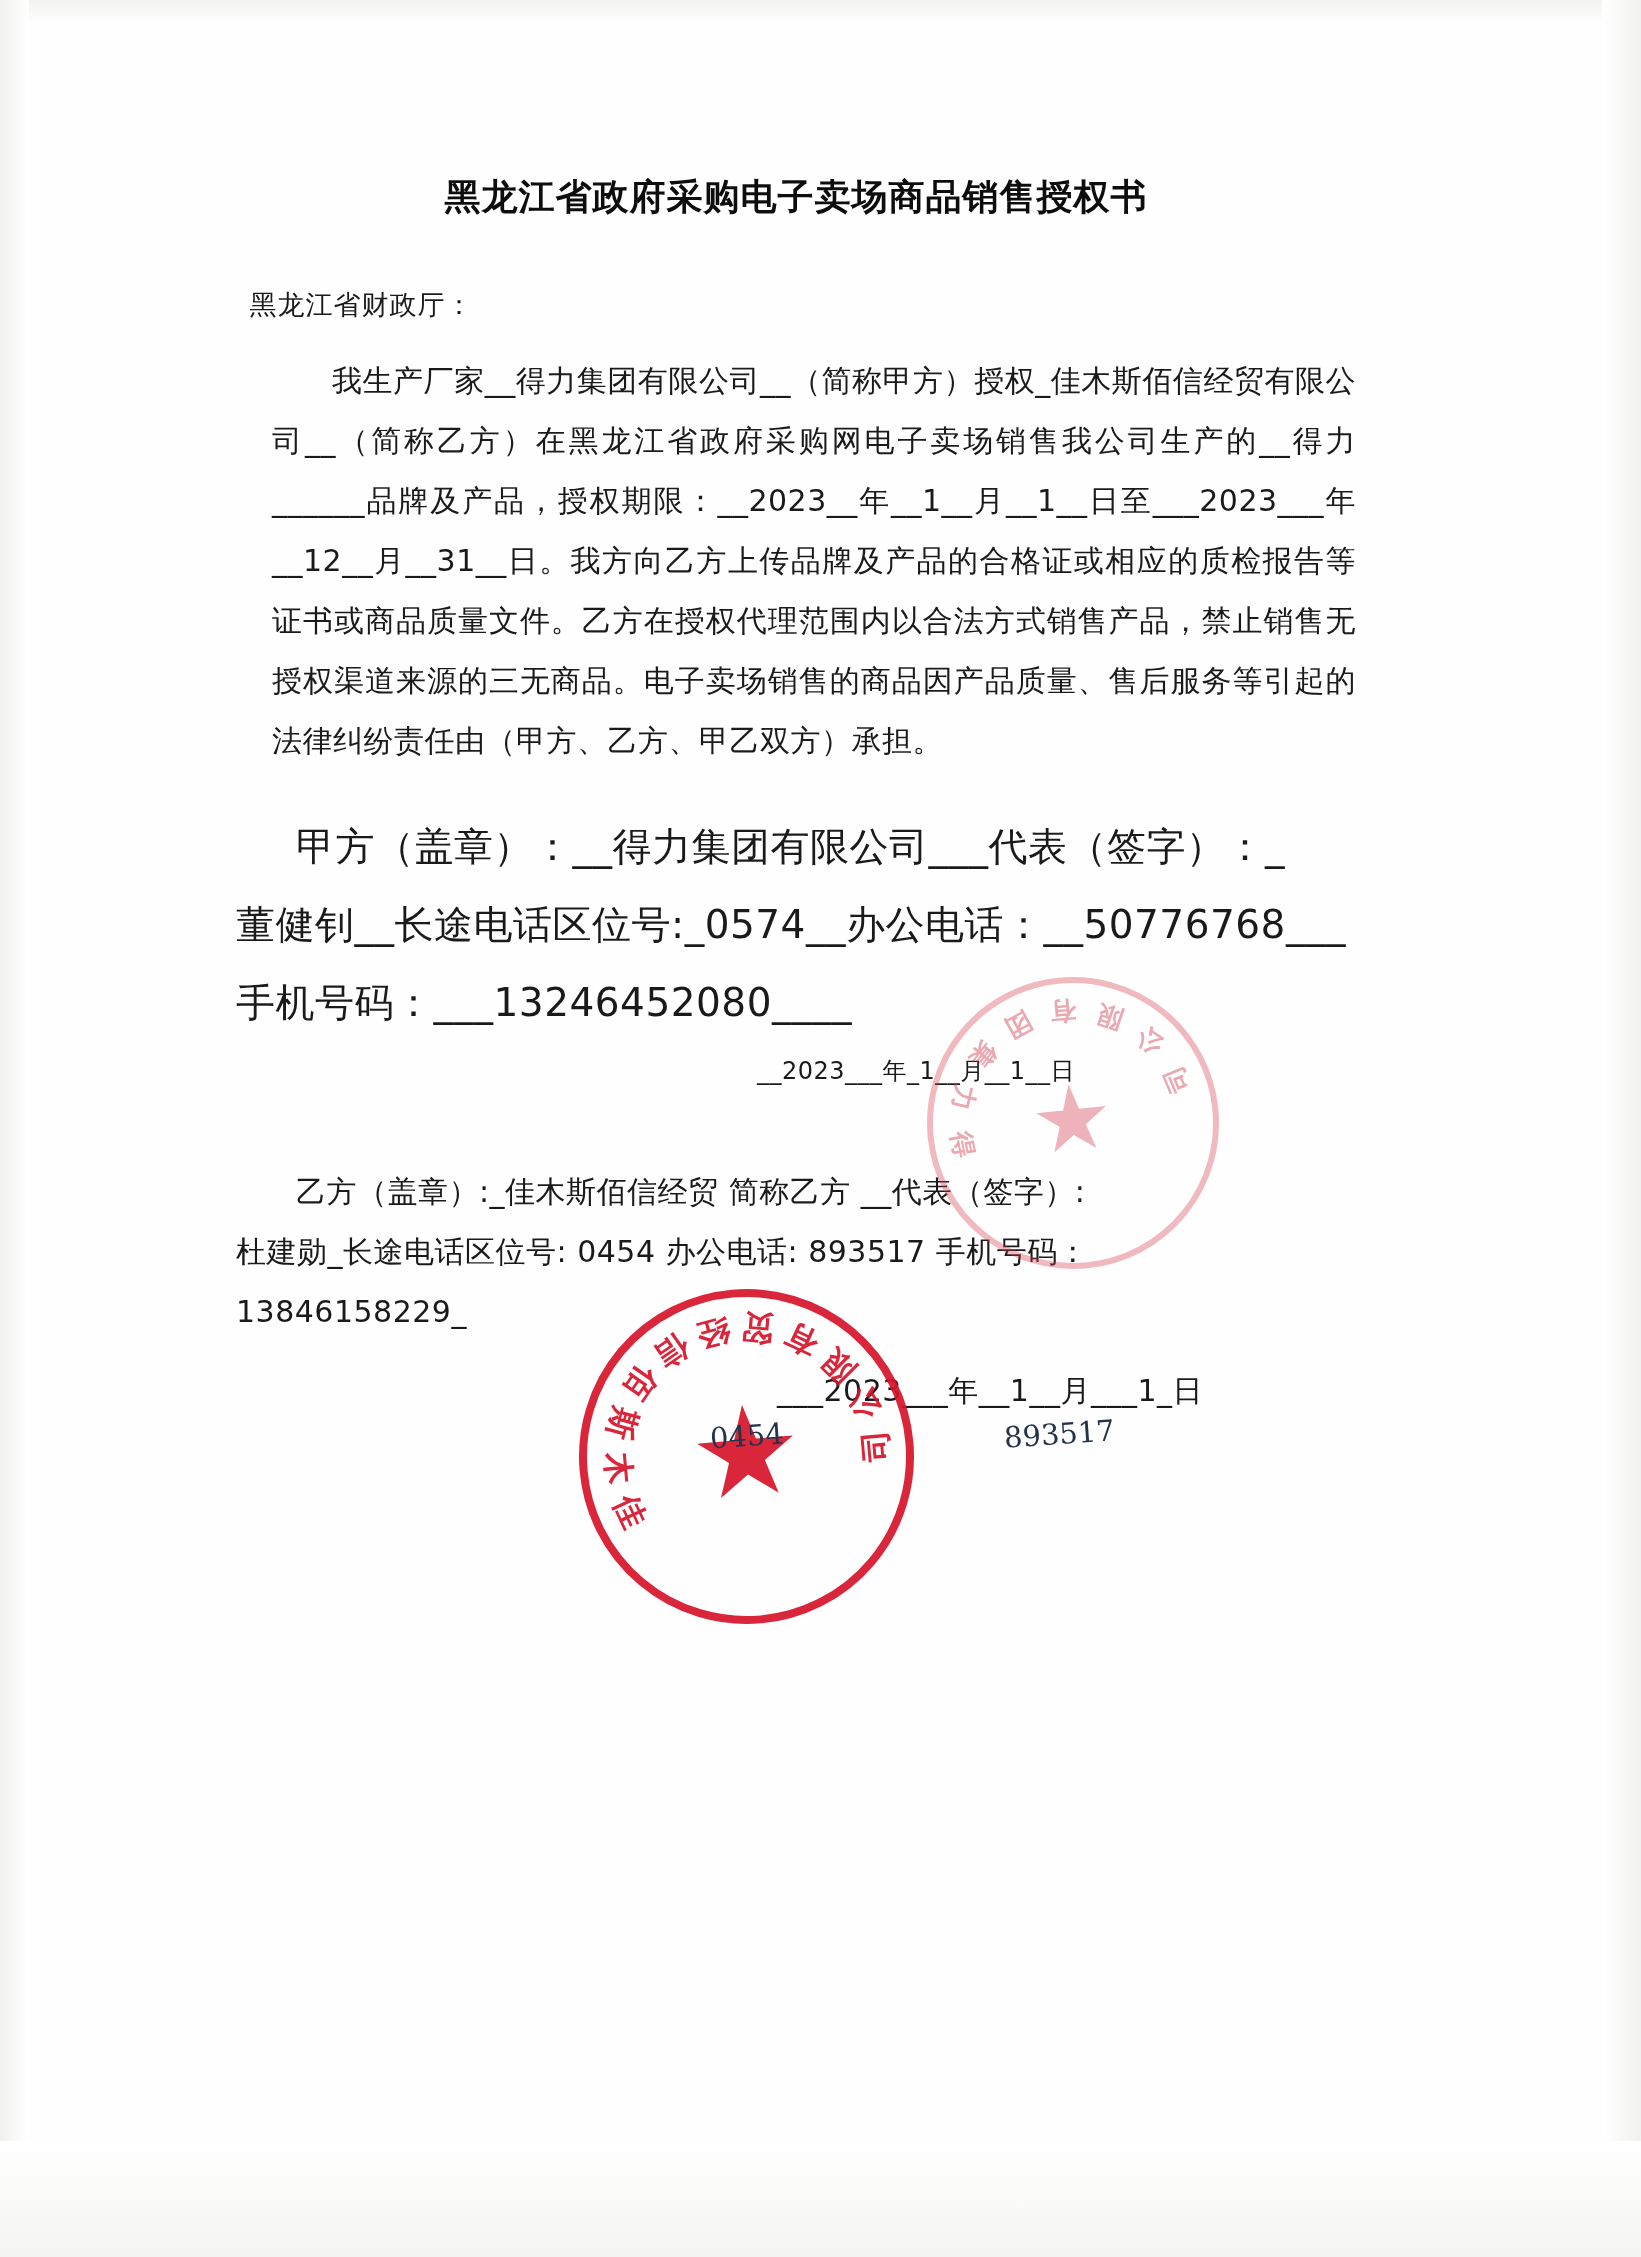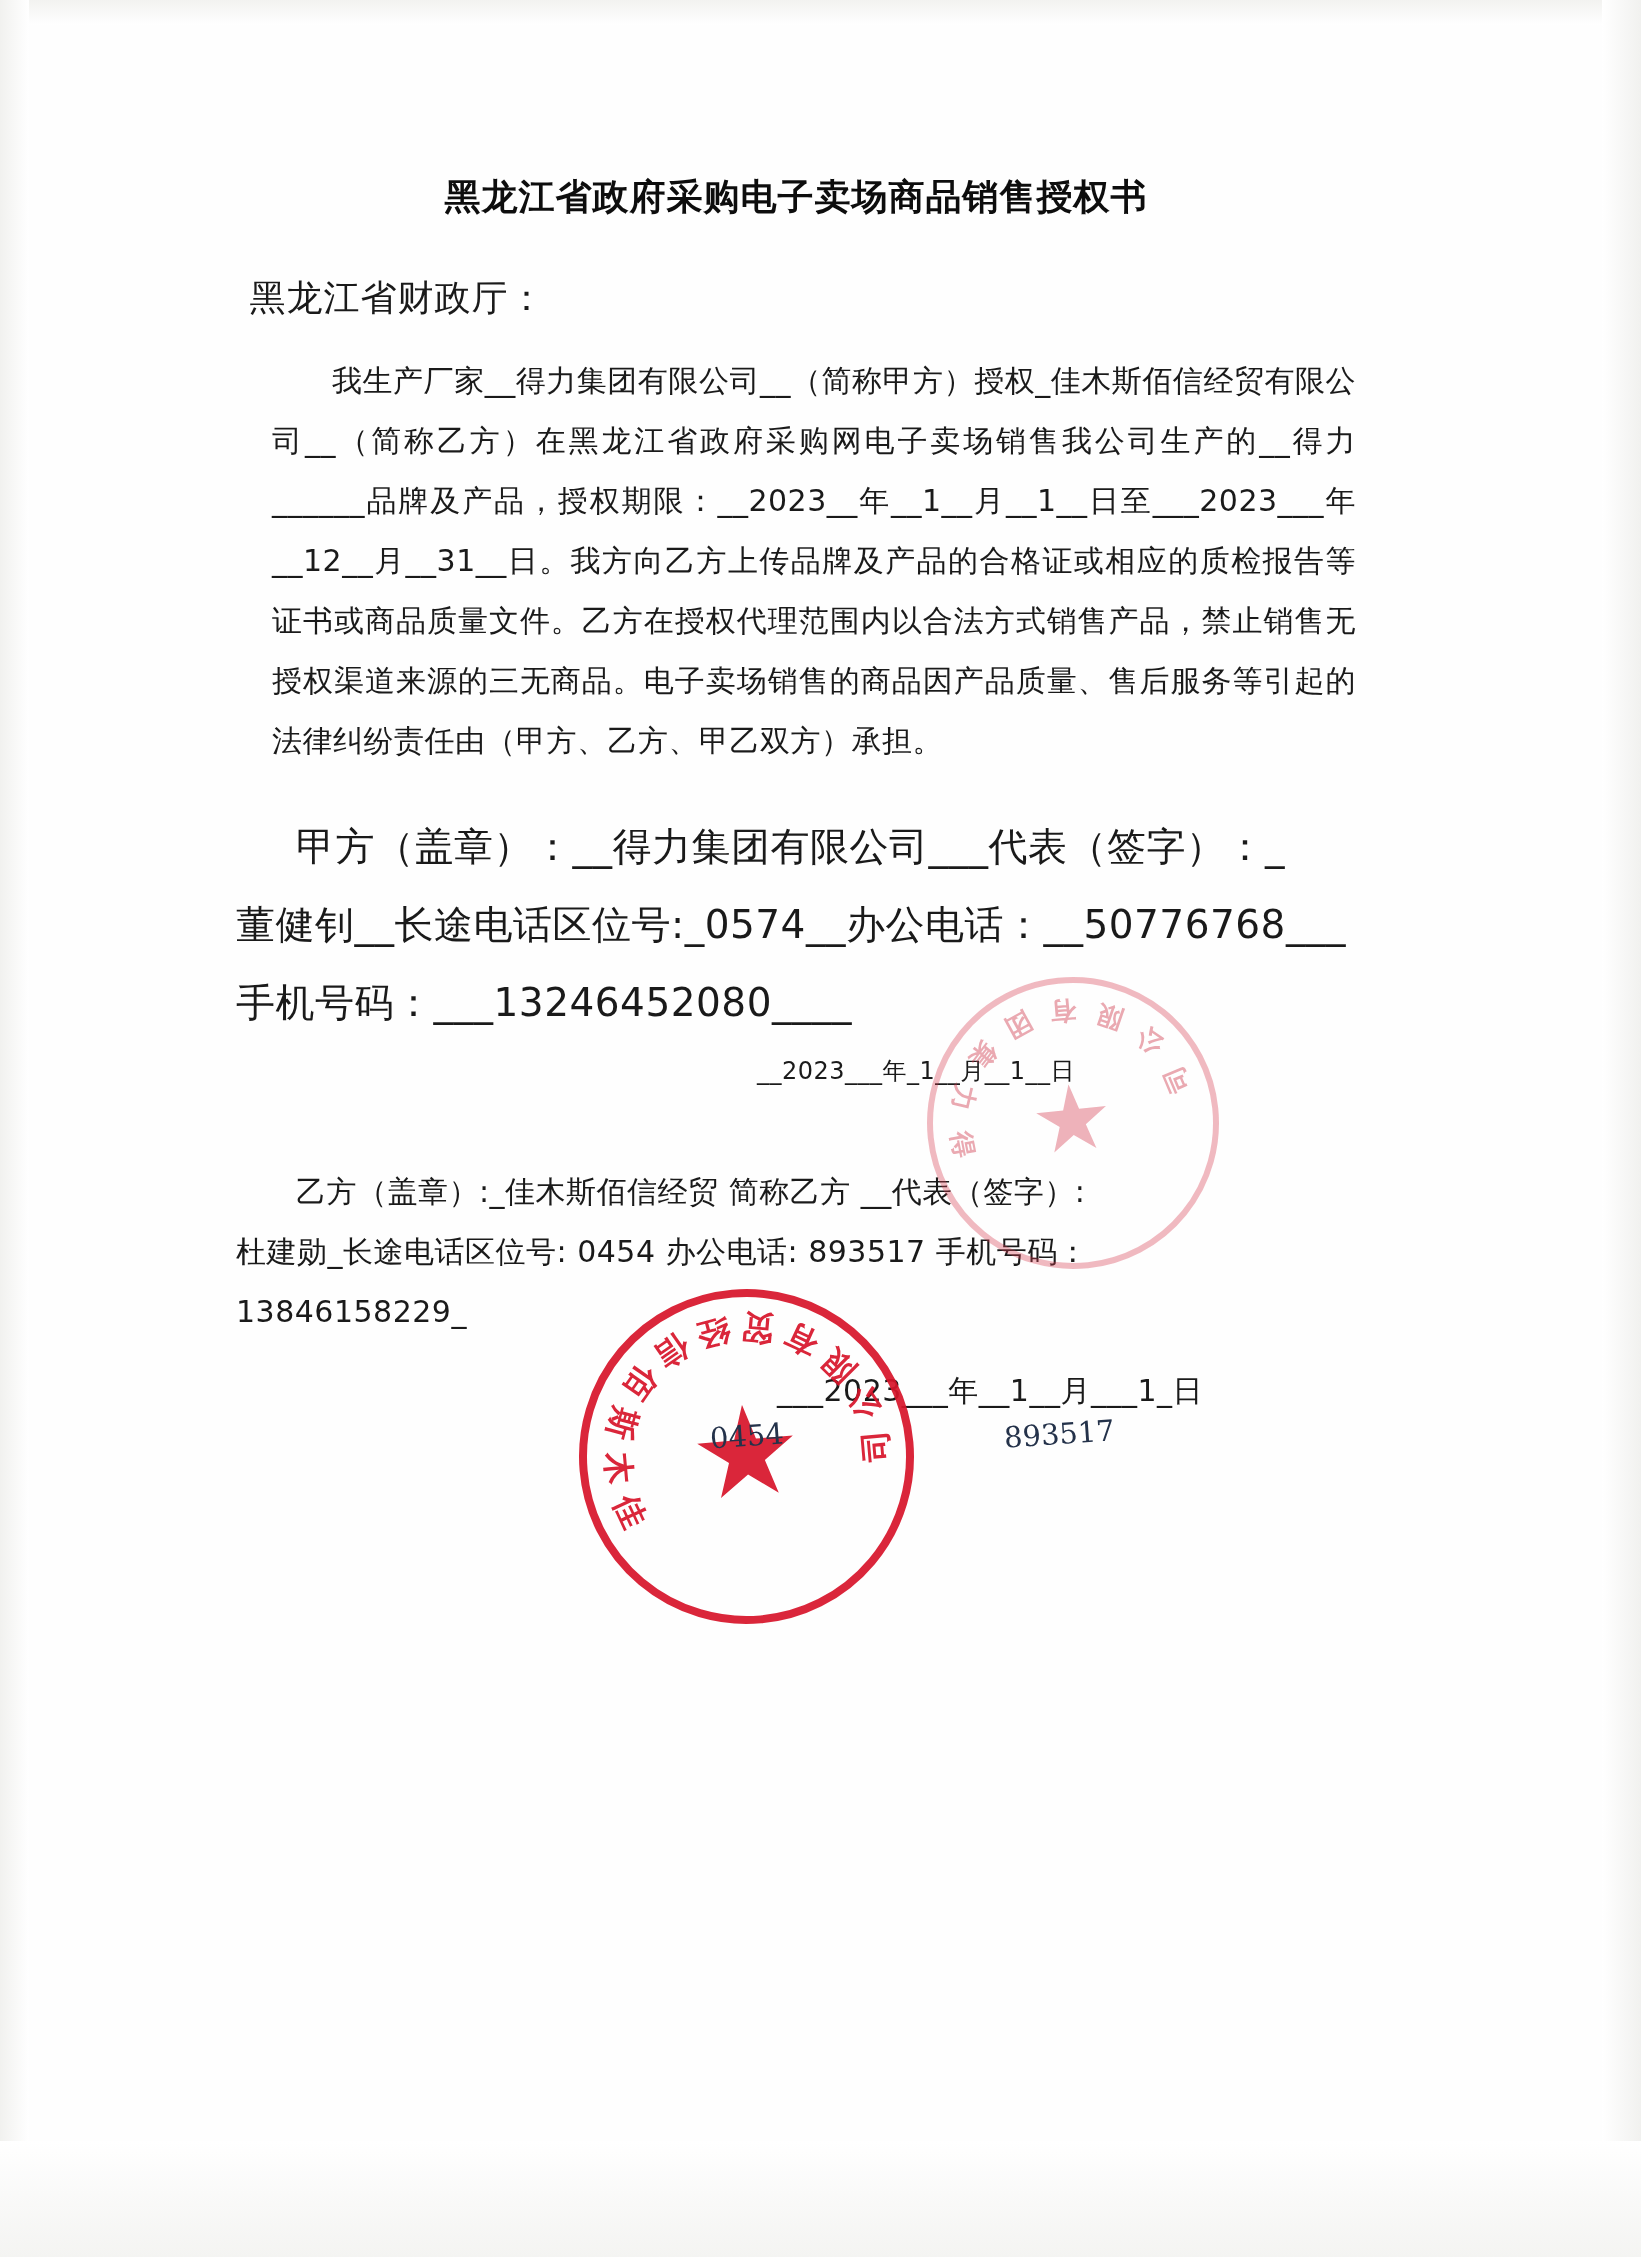--- a/index.html
+++ b/index.html
@@ -59,22 +59,22 @@
     font-weight: bold;
     font-size: 36px;
     line-height: 1.55;
     letter-spacing: 1px;
     color: #0d0d0d;
   }
   .title-line-1 { display: block; }
   .title-line-2 { display: block; }
 
   .addressee {
-    margin-top: 44px;
-    font-size: 36px;
+    margin-top: 58px;
+    font-size: 27px;
     line-height: 1.6;
     letter-spacing: 1px;
     padding-left: 13.5px;
   }
 
   .para {
     margin-top: 25px;
     font-size: 30px;
     line-height: 2.0;
     letter-spacing: 0.5px;

